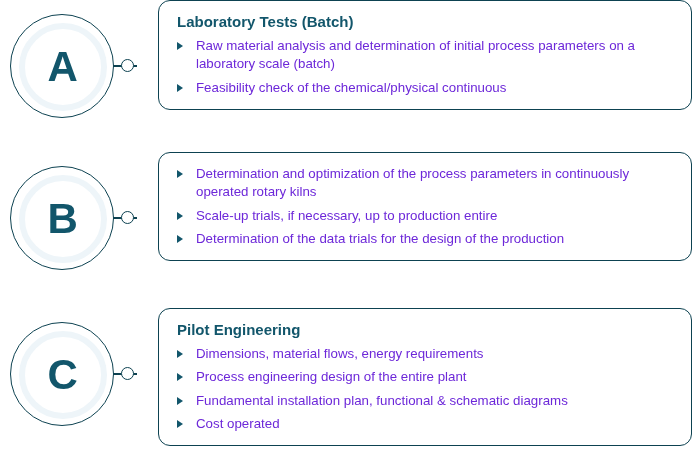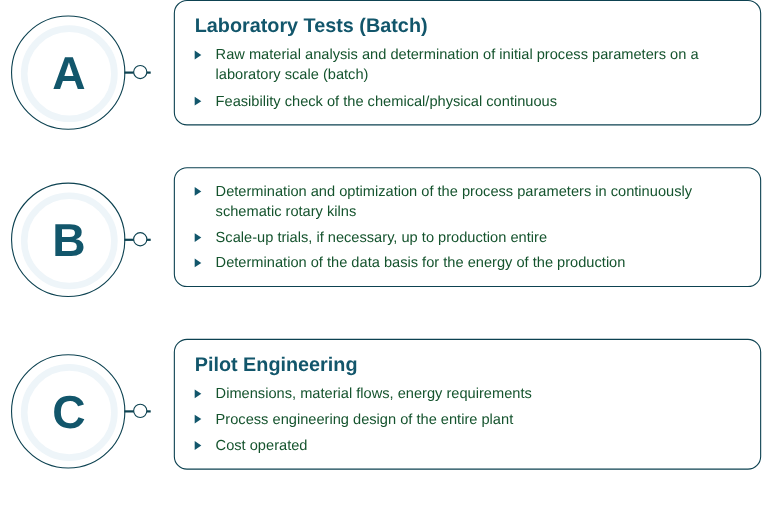--- a/index.html
+++ b/index.html
@@ -94,33 +94,33 @@
     margin-right: 8px;
     border: 1.4px solid #0d4251;
     border-radius: 12px;
     background: #ffffff;
     box-sizing: border-box;
     padding: 12px 16px 12px 18px;
   }
   .card-title {
     color: #12566b;
     font-weight: bold;
-    font-size: 18px;
+    font-size: 15px;
     margin-bottom: 7px;
   }
   .bullets {
     margin: 0;
     padding: 0;
     list-style: none;
   }
   .bullet {
     position: relative;
     padding-left: 19px;
     margin-bottom: 5px;
-    color: #14532d;
+    color: #6d28d9;
     font-size: 13.3px;
     line-height: 1.38;
   }
   .bullet:last-child {
     margin-bottom: 0;
   }
   .bullet-marker {
     position: absolute;
     left: 0;
     top: 5px;
@@ -169,29 +169,29 @@
         <div class="badge-ring"></div>
         <div class="badge-letter">B</div>
       </div>
       <div class="connector-line"></div>
       <div class="connector-dot"></div>
     </div>
     <div class="card">
       <ul class="bullets">
         <li class="bullet">
           <span class="bullet-marker"></span>
-          <span>Determination and optimization of the process parameters in continuously schematic rotary kilns</span>
+          <span>Determination and optimization of the process parameters in continuously operated rotary kilns</span>
         </li>
         <li class="bullet">
           <span class="bullet-marker"></span>
           <span>Scale-up trials, if necessary, up to production entire</span>
         </li>
         <li class="bullet">
           <span class="bullet-marker"></span>
-          <span>Determination of the data basis for the energy of the production</span>
+          <span>Determination of the data trials for the design of the production</span>
         </li>
       </ul>
     </div>
   </div>
 
   <div class="stage stage-c">
     <div class="badge-area">
       <div class="badge-circle">
         <div class="badge-ring"></div>
         <div class="badge-letter">C</div>
@@ -205,19 +205,23 @@
         <li class="bullet">
           <span class="bullet-marker"></span>
           <span>Dimensions, material flows, energy requirements</span>
         </li>
         <li class="bullet">
           <span class="bullet-marker"></span>
           <span>Process engineering design of the entire plant</span>
         </li>
         <li class="bullet">
           <span class="bullet-marker"></span>
+          <span>Fundamental installation plan, functional &amp; schematic diagrams</span>
+        </li>
+        <li class="bullet">
+          <span class="bullet-marker"></span>
           <span>Cost operated</span>
         </li>
       </ul>
     </div>
   </div>
 
 </div>
 
 </body></html>

